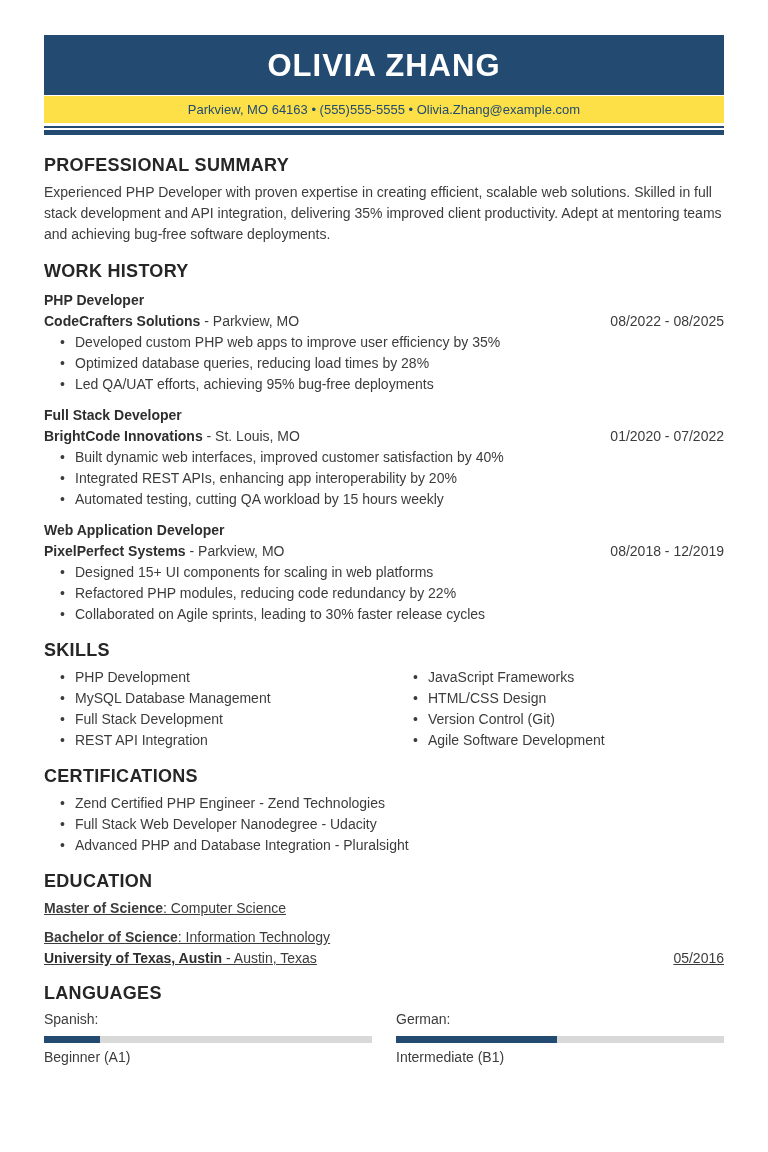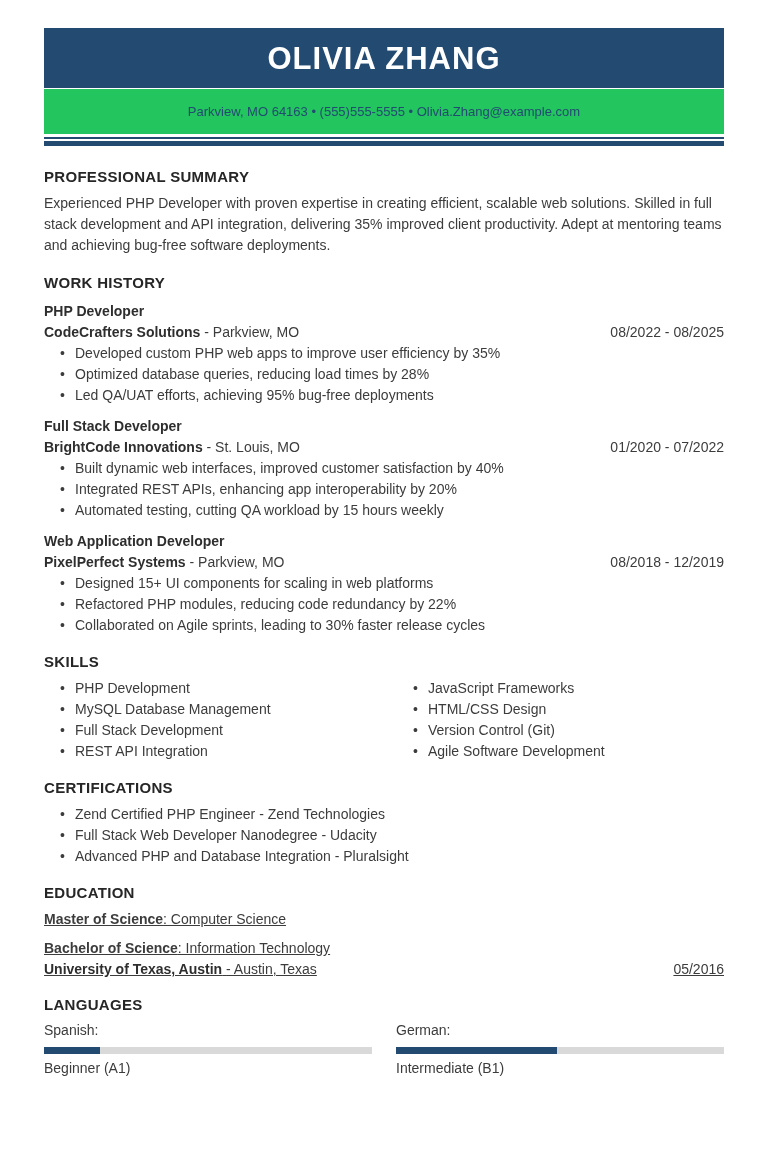--- a/index.html
+++ b/index.html
@@ -4,44 +4,44 @@
 <style>
   * { margin: 0; padding: 0; box-sizing: border-box; }
   html, body { background: #e9e9e9; }
   .page {
     width: 768px; height: 1152px;
     background: #ffffff;
     margin: 0 auto;
     font-family: "Liberation Sans", sans-serif;
     font-size: 14px; line-height: 21px;
     color: #3c3c3c;
-    padding: 28px 44px 0 44px;
+    padding: 35px 44px 0 44px;
     overflow: hidden;
   }
   
   .banner {
     height: 60px; background: #234b72;
     display: flex; align-items: center; justify-content: center;
   }
   .banner .name {
     color: #ffffff; font-size: 31px; font-weight: 700;
     letter-spacing: 1px; line-height: 1;
   }
   .contact-bar {
-    height: 45px; background: #22c55e; margin-top: 1px;
+    height: 27px; background: #fde047; margin-top: 1px;
     display: flex; align-items: center; justify-content: center;
   }
   .contact-bar .contact {
     color: #234b72; font-size: 13px; line-height: 1;
   }
   .rule-thin  { height: 2px; background: #234b72; margin-top: 3px; }
   .rule-thick { height: 5px; background: #234b72; margin-top: 2px; }
   
   .section-heading {
-    font-size: 15px; font-weight: 700; color: #262626;
+    font-size: 18px; font-weight: 700; color: #262626;
     letter-spacing: 0.3px; line-height: 17px;
   }
   .summary-heading { margin-top: 22px; }
   .summary-text { margin-top: 8px; }
   .work-heading { margin-top: 18px; }
   .job { margin-top: 10px; }
   .job-title { font-weight: 700; color: #2e2e2e; }
   .meta-line { display: flex; justify-content: space-between; }
   .meta-left b { color: #2e2e2e; }
   .dates { white-space: nowrap; }

